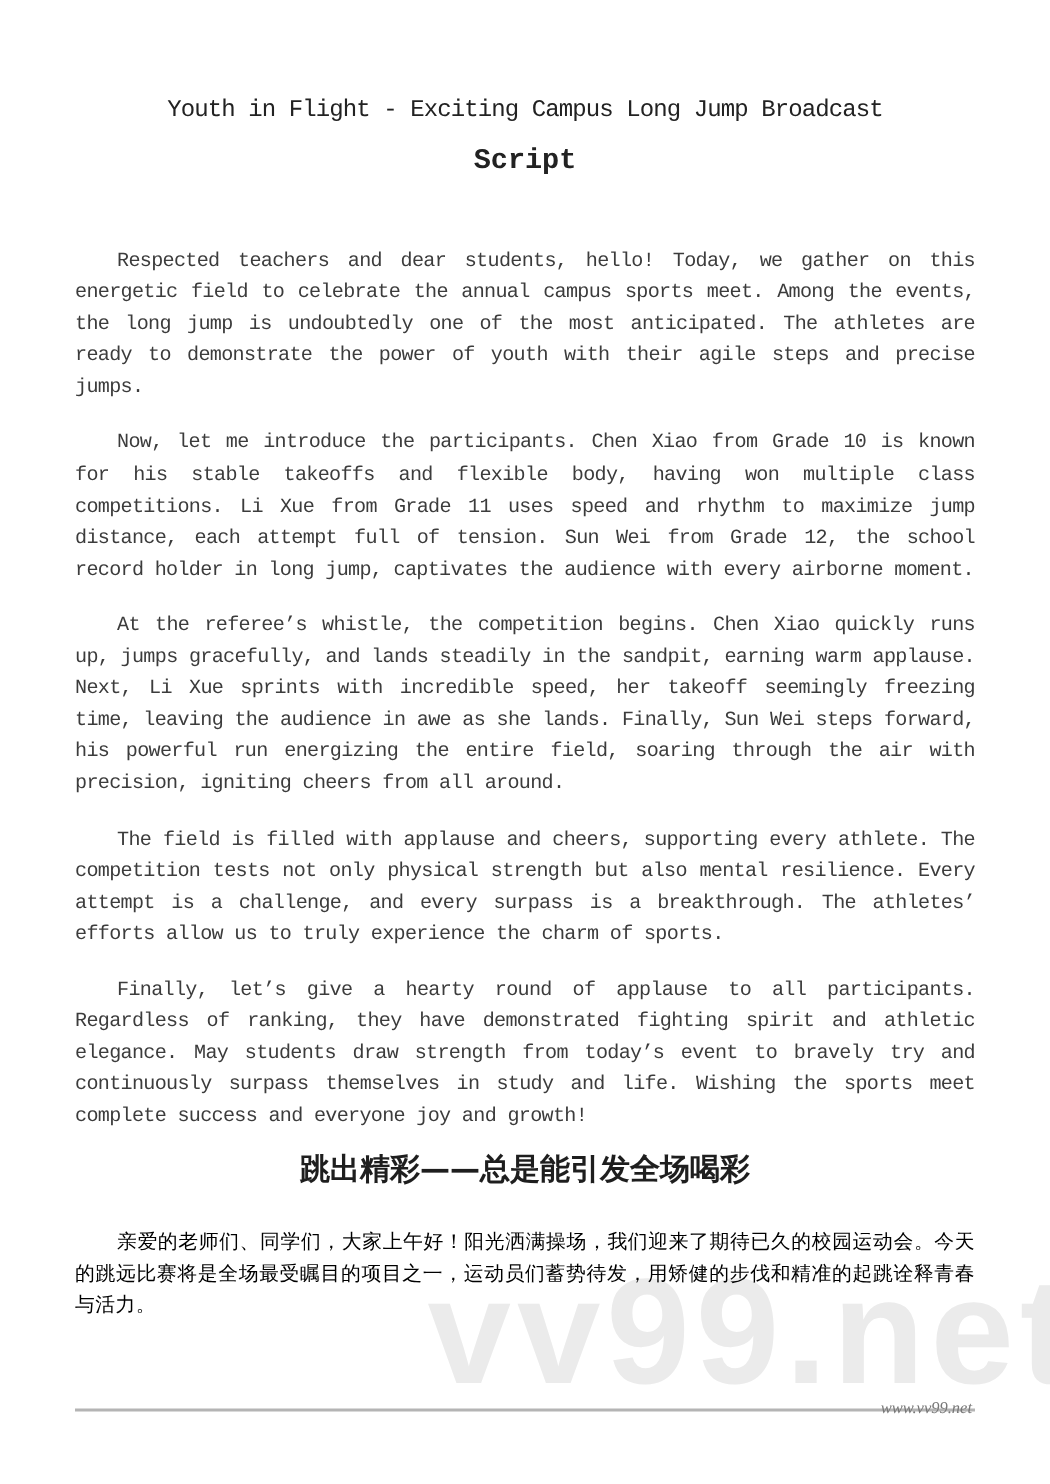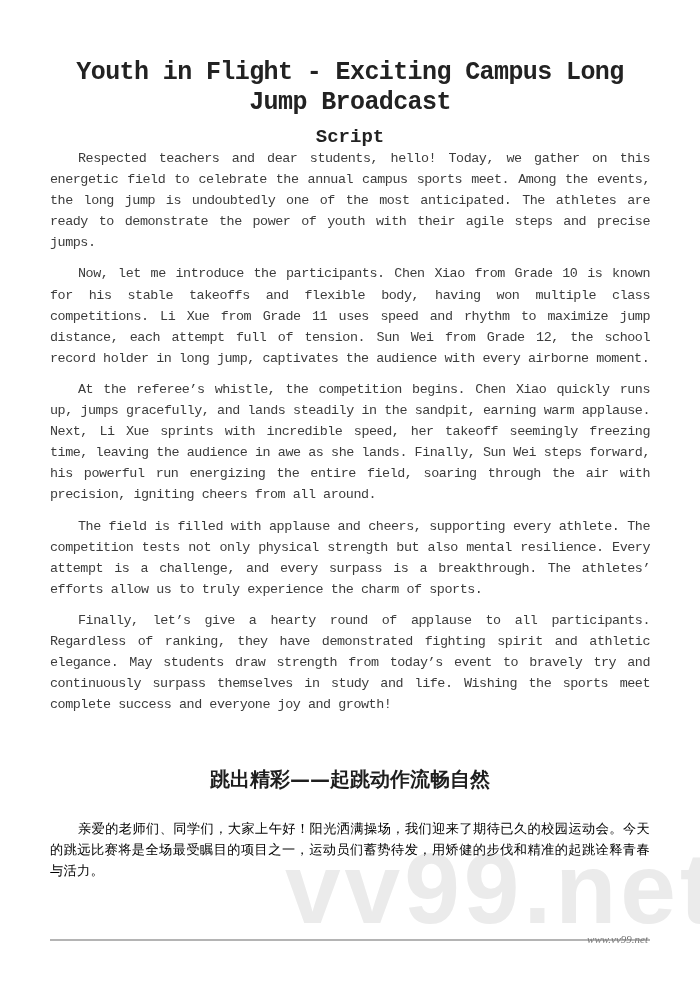--- a/index.html
+++ b/index.html
@@ -25,40 +25,40 @@
       position: absolute;
       left: 50px;
       width: 600px;
       top: 58px;
       text-align: center;
       font-family: "Liberation Mono", "DejaVu Sans Mono", monospace;
       color: #222;
     }
     .en-title .line1 {
       display: block;
-      font-size: 25px;
+      font-size: 16px;
       letter-spacing: -0.6px;
       line-height: 30px;
-      font-weight: bold;
+      font-weight: normal;
     }
     .en-title .line2 {
       display: block;
       font-size: 19px;
       line-height: 32px;
       font-weight: bold;
       margin-top: 3px;
     }
     .en-body {
       position: absolute;
       left: 50px;
       width: 600px;
       top: 148px;
     }
     .en-body p {
-      margin: 0 0 10px 0;
+      margin: 16px 0 10px 0;
       font-size: 13.4px;
       line-height: 21.1px;
       letter-spacing: -0.45px;
       text-align: justify;
       text-indent: 28px;
       color: #3c3c3c;
     }
     .watermark {
       position: absolute;
       left: 285px;
@@ -134,21 +134,21 @@
   </h1>
 
   <div class="en-body">
     <p>Respected teachers and dear students, hello! Today, we gather on this energetic field to celebrate the annual campus sports meet. Among the events, the long jump is undoubtedly one of the most anticipated. The athletes are ready to demonstrate the power of youth with their agile steps and precise jumps.</p>
     <p>Now, let me introduce the participants. Chen Xiao from Grade 10 is known for his stable takeoffs and flexible body, having won multiple class competitions. Li Xue from Grade 11 uses speed and rhythm to maximize jump distance, each attempt full of tension. Sun Wei from Grade 12, the school record holder in long jump, captivates the audience with every airborne moment.</p>
     <p>At the referee’s whistle, the competition begins. Chen Xiao quickly runs up, jumps gracefully, and lands steadily in the sandpit, earning warm applause. Next, Li Xue sprints with incredible speed, her takeoff seemingly freezing time, leaving the audience in awe as she lands. Finally, Sun Wei steps forward, his powerful run energizing the entire field, soaring through the air with precision, igniting cheers from all around.</p>
     <p>The field is filled with applause and cheers, supporting every athlete. The competition tests not only physical strength but also mental resilience. Every attempt is a challenge, and every surpass is a breakthrough. The athletes’ efforts allow us to truly experience the charm of sports.</p>
     <p>Finally, let’s give a hearty round of applause to all participants. Regardless of ranking, they have demonstrated fighting spirit and athletic elegance. May students draw strength from today’s event to bravely try and continuously surpass themselves in study and life. Wishing the sports meet complete success and everyone joy and growth!</p>
   </div>
 
-  <h2 class="cn-title" style="margin:0;">跳出精彩——起跳动作流畅自然</h2>
+  <h2 class="cn-title" style="margin:0;">跳出精彩——总是能引发全场喝彩</h2>
 
   <div class="cn-body">
     <p>亲爱的老师们、同学们，大家上午好！阳光洒满操场，我们迎来了期待已久的校园运动会。今天的跳远比赛将是全场最受瞩目的项目之一，运动员们蓄势待发，用矫健的步伐和精准的起跳诠释青春与活力。</p>
   </div>
 
   <div class="footer-rule"></div>
   <div class="footer-url">www.vv99.net</div>
 
 </div>
 

